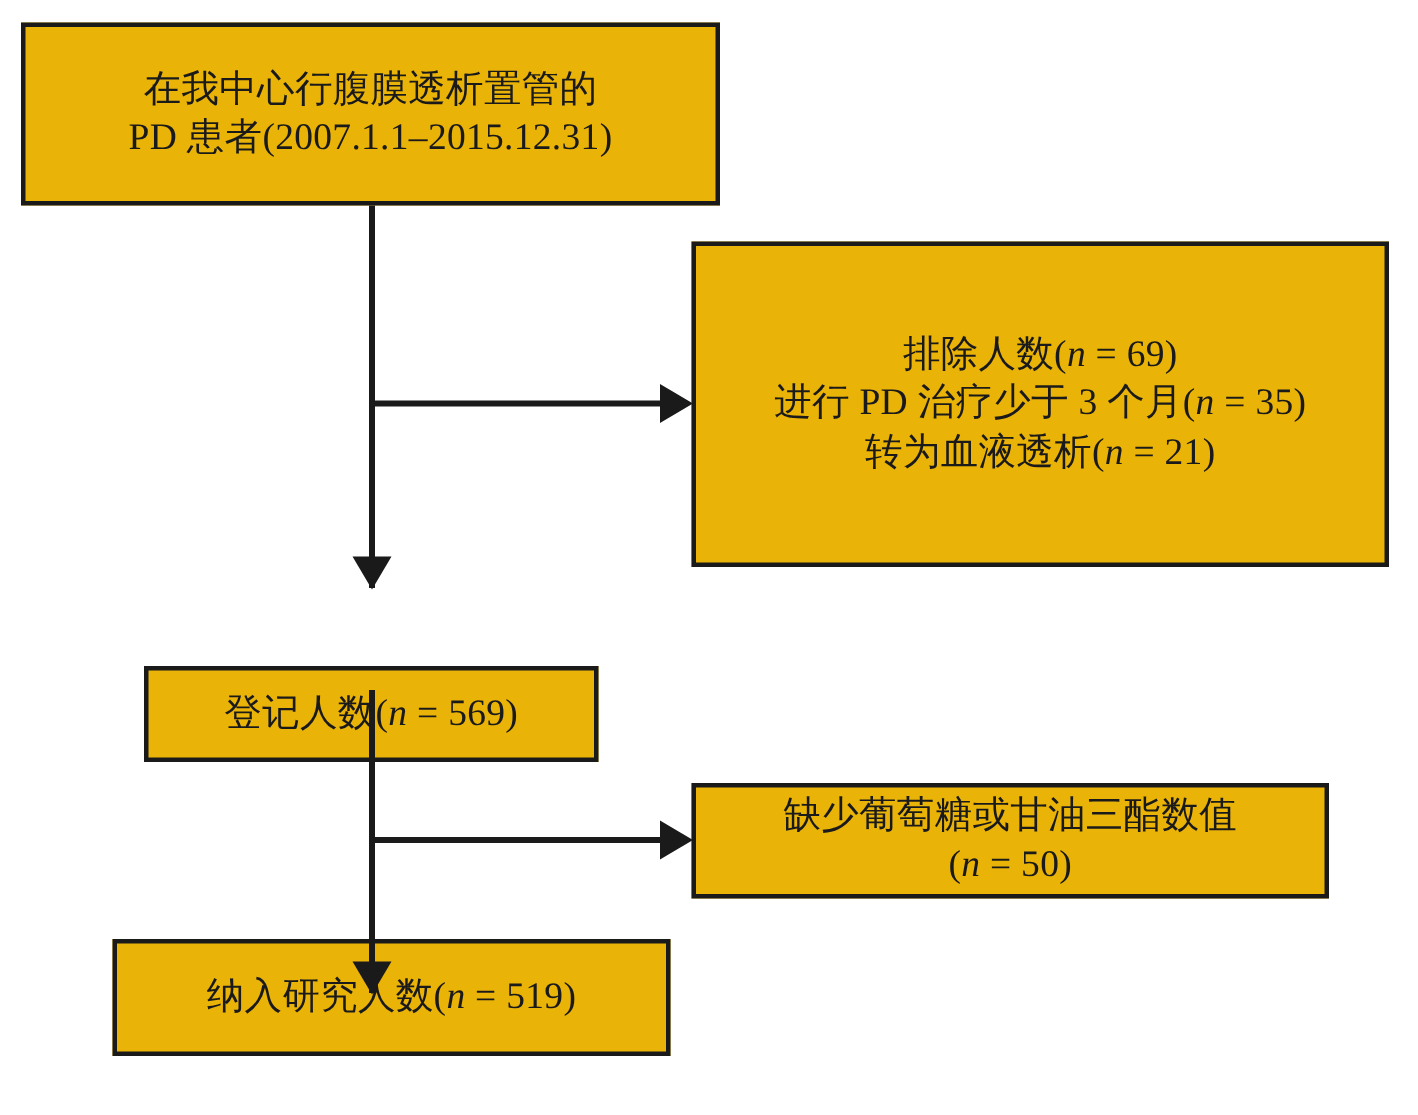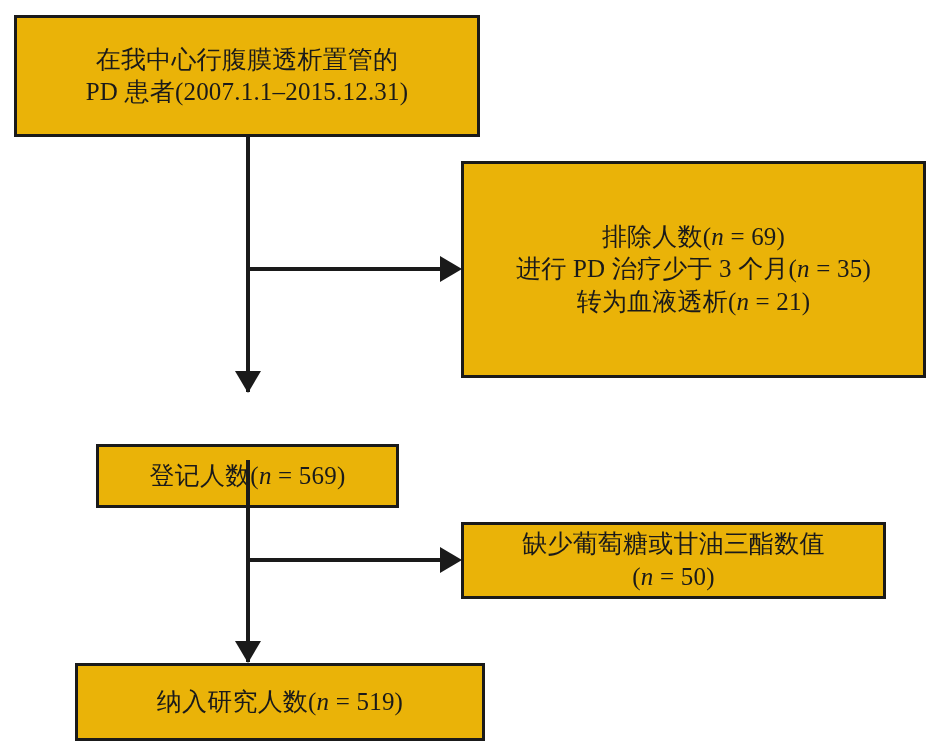--- a/index.html
+++ b/index.html
@@ -45,21 +45,21 @@
   .var-n {
     font-style: italic;
     font-family: "Liberation Serif", "DejaVu Serif", serif;
   }
 
   
   #node-source        { left: 14px;  top: 15px;  width: 466px; height: 122px; }
   #node-excluded      { left: 461px; top: 161px; width: 465px; height: 217px; }
   #node-registered    { left: 96px;  top: 396px; width: 303px; height: 64px; margin-top: 48px;  }
   #node-missing-data  { left: 461px; top: 522px; width: 425px; height: 77px;  }
-  #node-included      { left: 75px;  top: 663px; width: 410px; height: 78px; justify-content: flex-end;  }
+  #node-included      { left: 75px;  top: 626px; width: 372px; height: 78px; justify-content: flex-end;  }
 
   
   .conn {
     position: absolute;
     background: #1a1a1a;
   }
   .conn.v { width: 4px; }
   .conn.h { height: 4px; }
 
   

